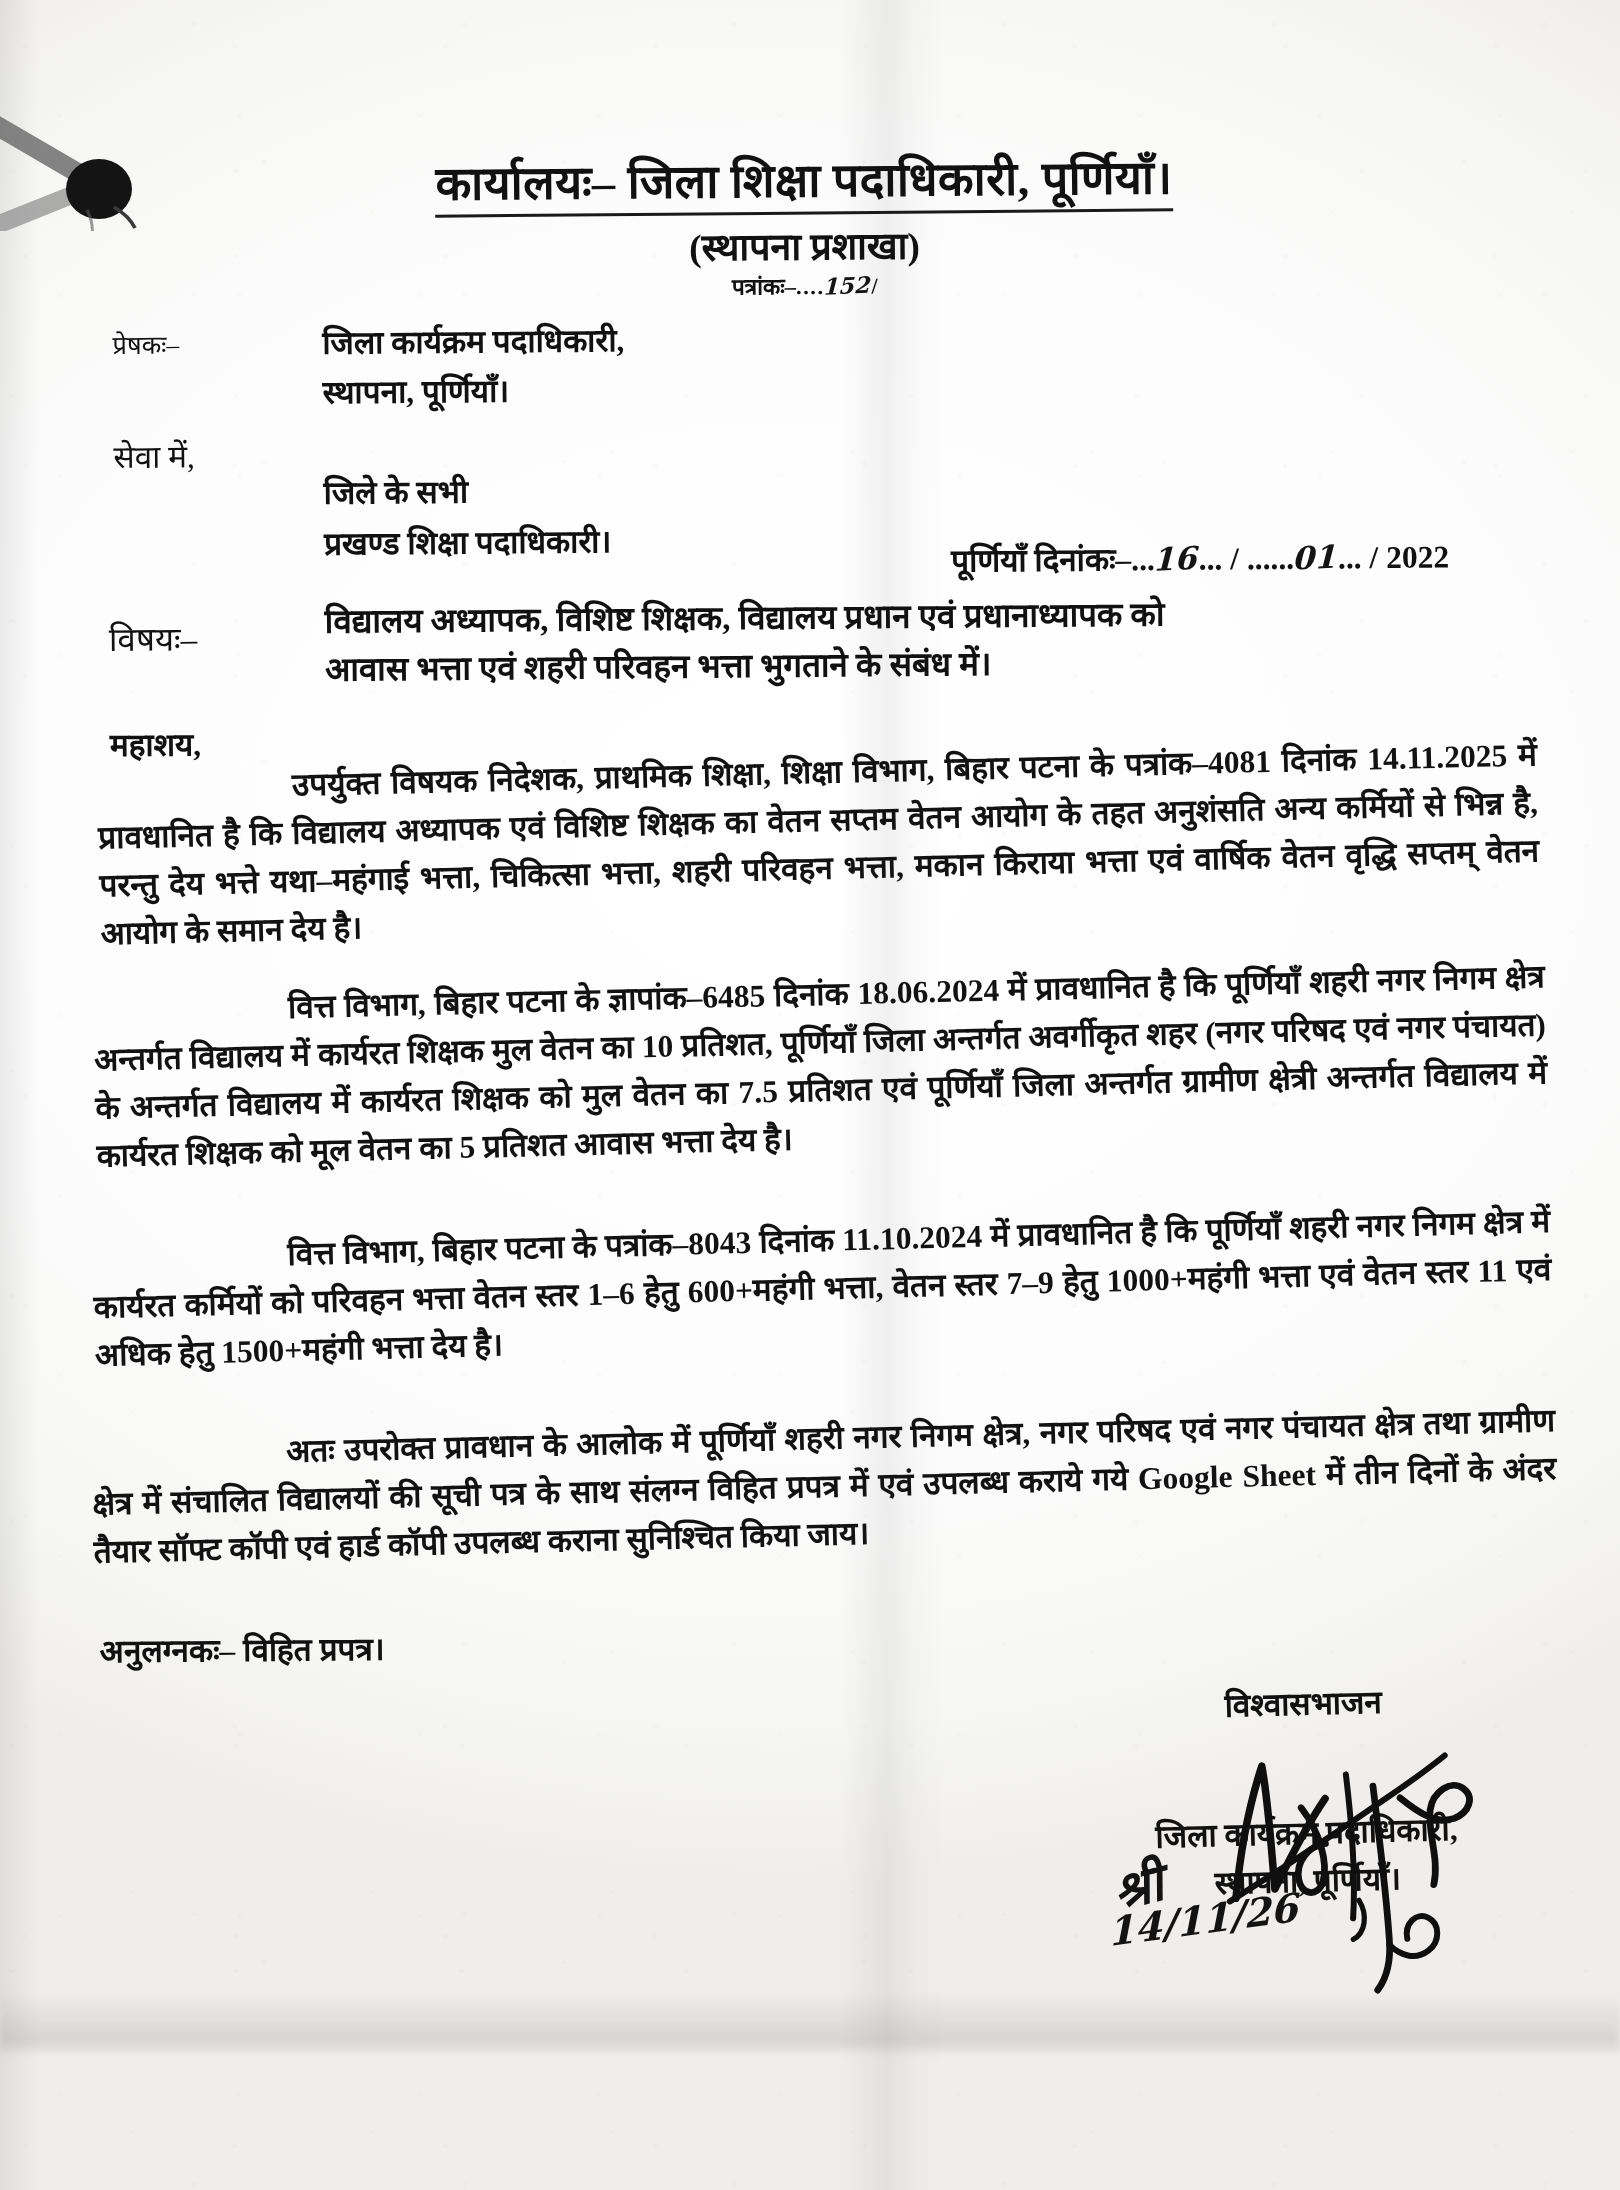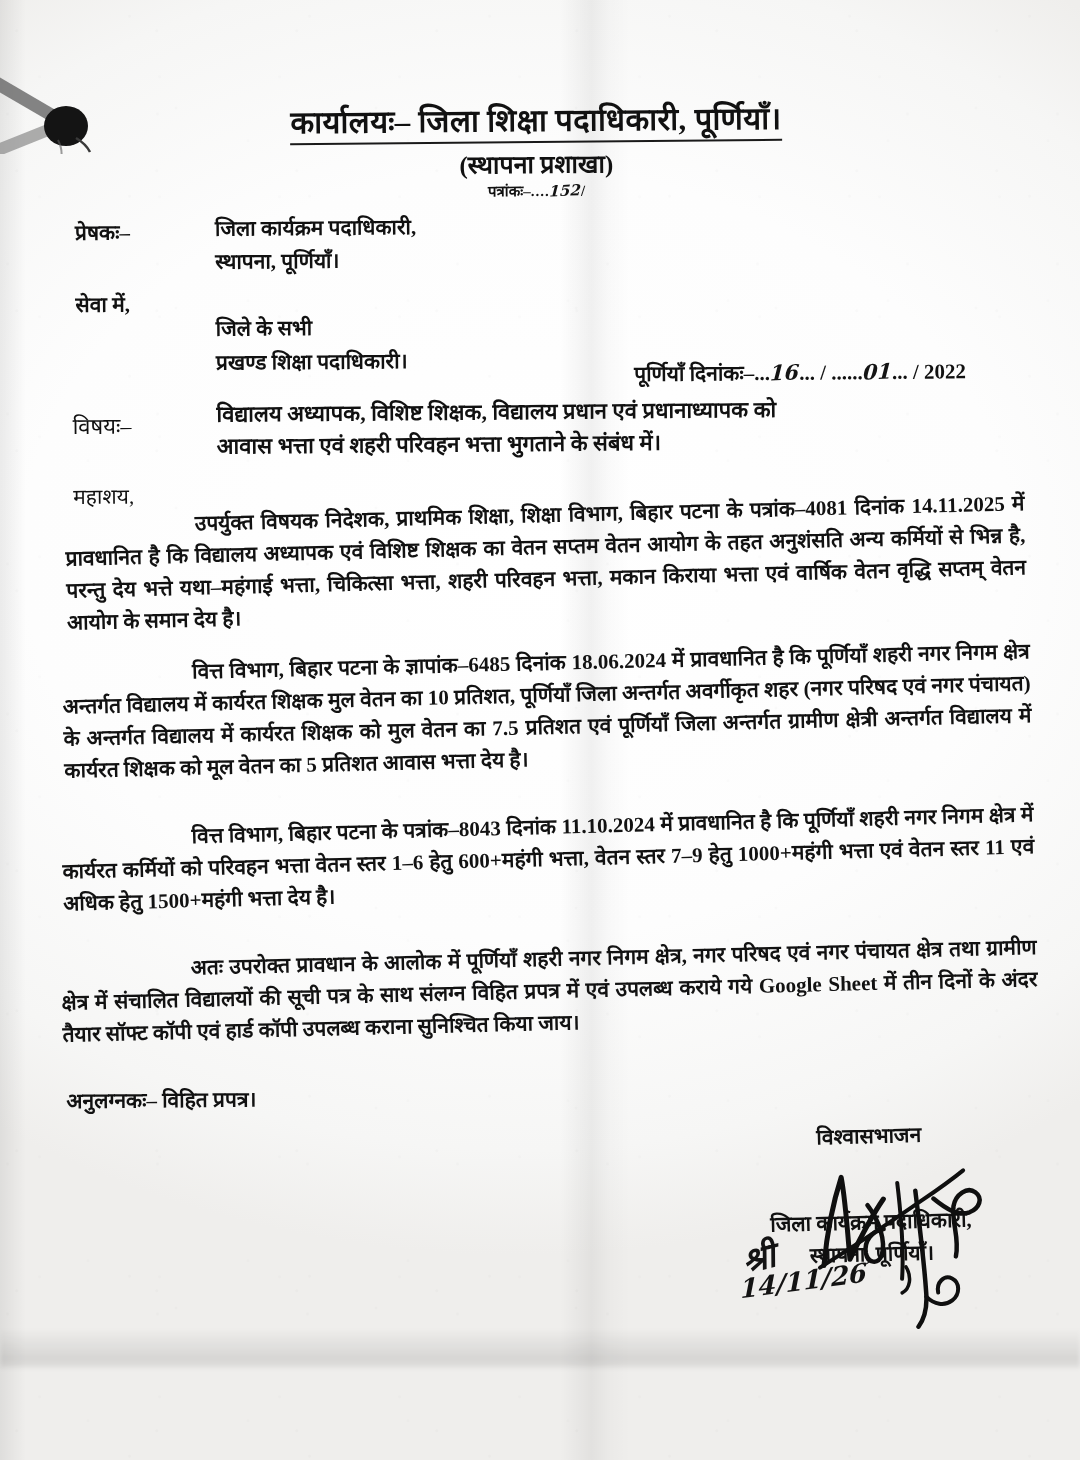--- a/index.html
+++ b/index.html
@@ -120,32 +120,32 @@
     font-weight: 700;
     color: #141414;
     display: inline-block;
     transform: rotate(-2deg) skewX(-6deg);
   }
 
   
   .lbl-from {
     position: absolute;
     left: 78px; top: 214px;
-    font-size: 21px; font-weight: 700;
+    font-size: 17px; font-weight: 400;
   }
   .from-body {
     position: absolute;
     left: 218px; top: 210px;
     font-size: 21px; font-weight: 700;
     line-height: 1.55;
   }
   .lbl-to {
     position: absolute;
     left: 78px; top: 286px;
-    font-size: 21px; font-weight: 700;
+    font-size: 21px; font-weight: 400;
   }
   .to-body {
     position: absolute;
     left: 218px; top: 310px;
     font-size: 21px; font-weight: 700;
     line-height: 1.6;
   }
 
   .place-date {
     position: absolute;
@@ -163,21 +163,21 @@
     position: absolute;
     left: 218px; top: 396px;
     width: 800px;
     font-size: 22px; font-weight: 700;
     line-height: 1.45;
   }
 
   .salutation {
     position: absolute;
     left: 74px; top: 478px;
-    font-size: 21px; font-weight: 400;
+    font-size: 21px; font-weight: 700;
   }
 
   
   .para {
     position: absolute;
     font-size: 21px;
     font-weight: 700;
     line-height: 1.52;
     text-align: justify;
     text-justify: inter-word;

